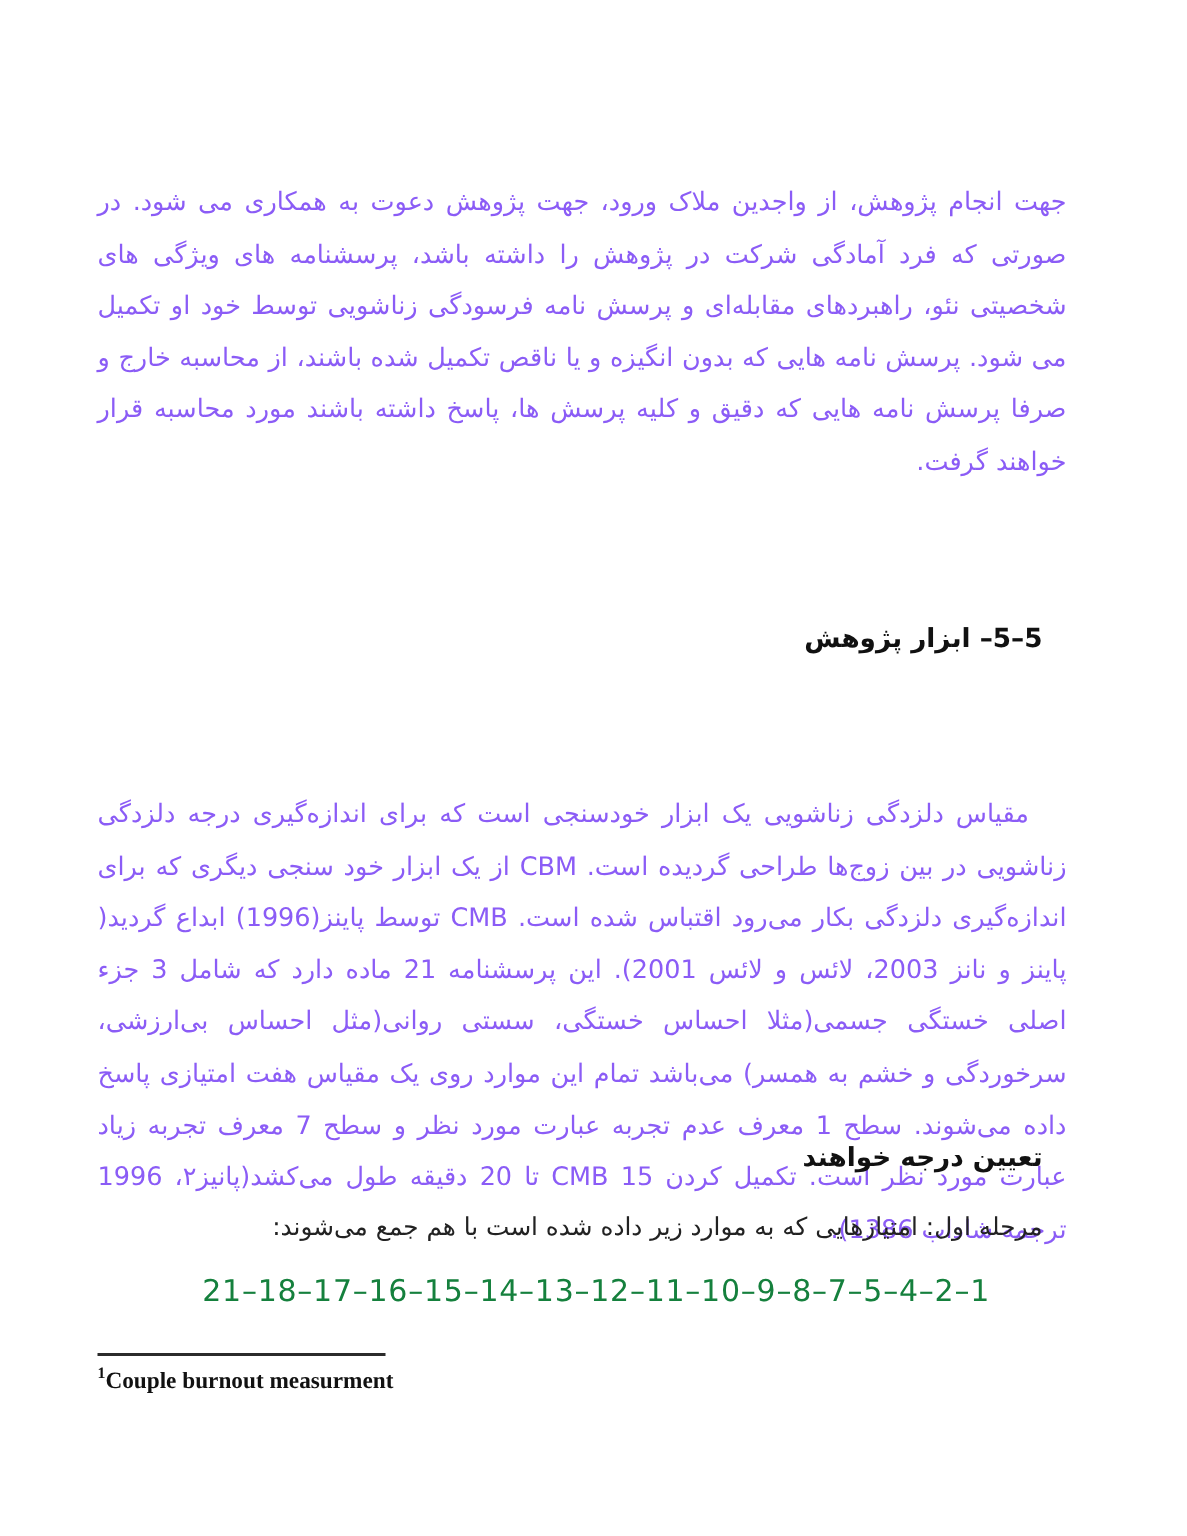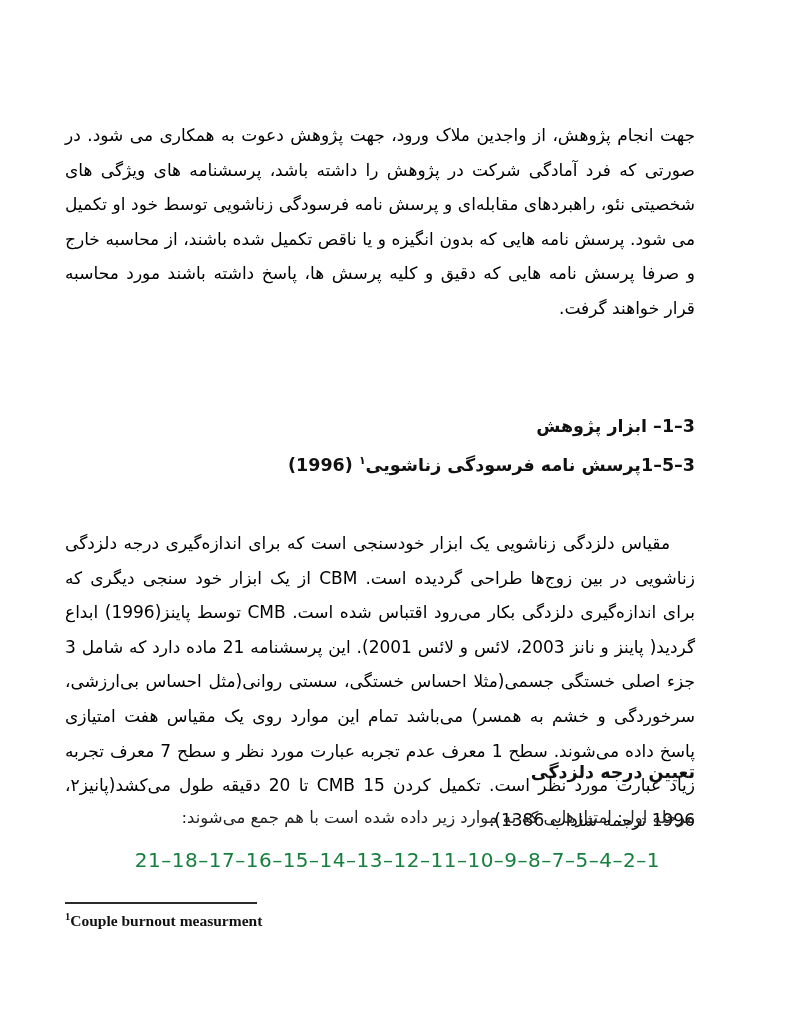--- a/index.html
+++ b/index.html
@@ -12,26 +12,26 @@
     width: 791px;
     height: 1024px;
     background: #ffffff;
     color: #1c1c1c;
     font-family: "DejaVu Sans", sans-serif;
     overflow: hidden;
   }
   .para {
     position: absolute;
     left: 65px;
-    right: 96px;
+    right: 80px;
     direction: rtl;
     text-align: justify;
     font-size: 17px;
     line-height: 34.6px;
-    color: #000000;
+    color: #8b5cf6;
   }
   #paragraph-top { top: 101px; }
   #paragraph-instrument { top: 498px; text-indent: 25px; margin-top: 28px; }
 
   .heading {
     position: absolute;
     right: 96px;
     direction: rtl;
     font-weight: bold;
     font-size: 17.5px;
@@ -88,29 +88,26 @@
     font-weight: bold;
   }
 </style>
 </head>
 <body>
 
 <div class="page">
 
   <p class="para" id="paragraph-top">جهت انجام پژوهش، از واجدین ملاک ورود، جهت پژوهش دعوت به همکاری می شود. در صورتی که فرد آمادگی شرکت در پژوهش را داشته باشد، پرسشنامه های ویژگی های شخصیتی نئو، راهبردهای مقابله‌ای و پرسش نامه فرسودگی زناشویی توسط خود او تکمیل می شود. پرسش نامه هایی که بدون انگیزه و یا ناقص تکمیل شده باشند، از محاسبه خارج و صرفا پرسش نامه هایی که دقیق و کلیه پرسش ها، پاسخ داشته باشند مورد محاسبه قرار خواهند گرفت.</p>
 
-  <div class="heading" id="section-heading">3–1– ابزار پژوهش</div>
+  <div class="heading" id="section-heading">5–5– ابزار پژوهش</div>
 
-  <div class="heading" id="subsection-heading">
-    <span>3–5–1پرسش نامه فرسودگی زناشویی</span><sup>۱</sup><span> (1996)</span>
-  </div>
 
   <p class="para" id="paragraph-instrument">مقیاس دلزدگی زناشویی یک ابزار خودسنجی است که برای اندازه‌گیری درجه دلزدگی زناشویی در بین زوج‌ها طراحی گردیده است.  CBM از یک ابزار خود سنجی دیگری که برای اندازه‌گیری دلزدگی بکار می‌رود اقتباس شده است.  CMB توسط پاینز(1996) ابداع گردید( پاینز و نانز 2003، لائس و لائس 2001). این پرسشنامه 21 ماده دارد که شامل 3 جزء اصلی خستگی جسمی(مثلا احساس خستگی، سستی روانی(مثل احساس بی‌ارزشی، سرخوردگی و خشم به همسر) می‌باشد تمام این موارد روی یک مقیاس هفت امتیازی پاسخ داده می‌شوند. سطح 1 معرف عدم تجربه عبارت مورد نظر و سطح 7 معرف تجربه زیاد عبارت مورد نظر است. تکمیل کردن CMB 15 تا 20 دقیقه طول می‌کشد(پانیز۲، 1996 ترجمه شاداب 1386).</p>
 
-  <div class="heading" id="burnout-degree-heading">تعیین درجه دلزدگی</div>
+  <div class="heading" id="burnout-degree-heading">تعیین درجه خواهند</div>
 
   <div id="step-line">مرحله اول: امتیازهایی که به موارد زیر داده شده است با هم جمع می‌شوند:</div>
 
   <div id="numbers-line">1–2–4–5–7–8–9–10–11–12–13–14–15–16–17–18–21</div>
 
   <div class="footnote-area">
     <div class="footnote-separator"></div>
     <div class="footnote-line"><sup>1</sup><span>Couple burnout measurment</span></div>
   </div>
 

